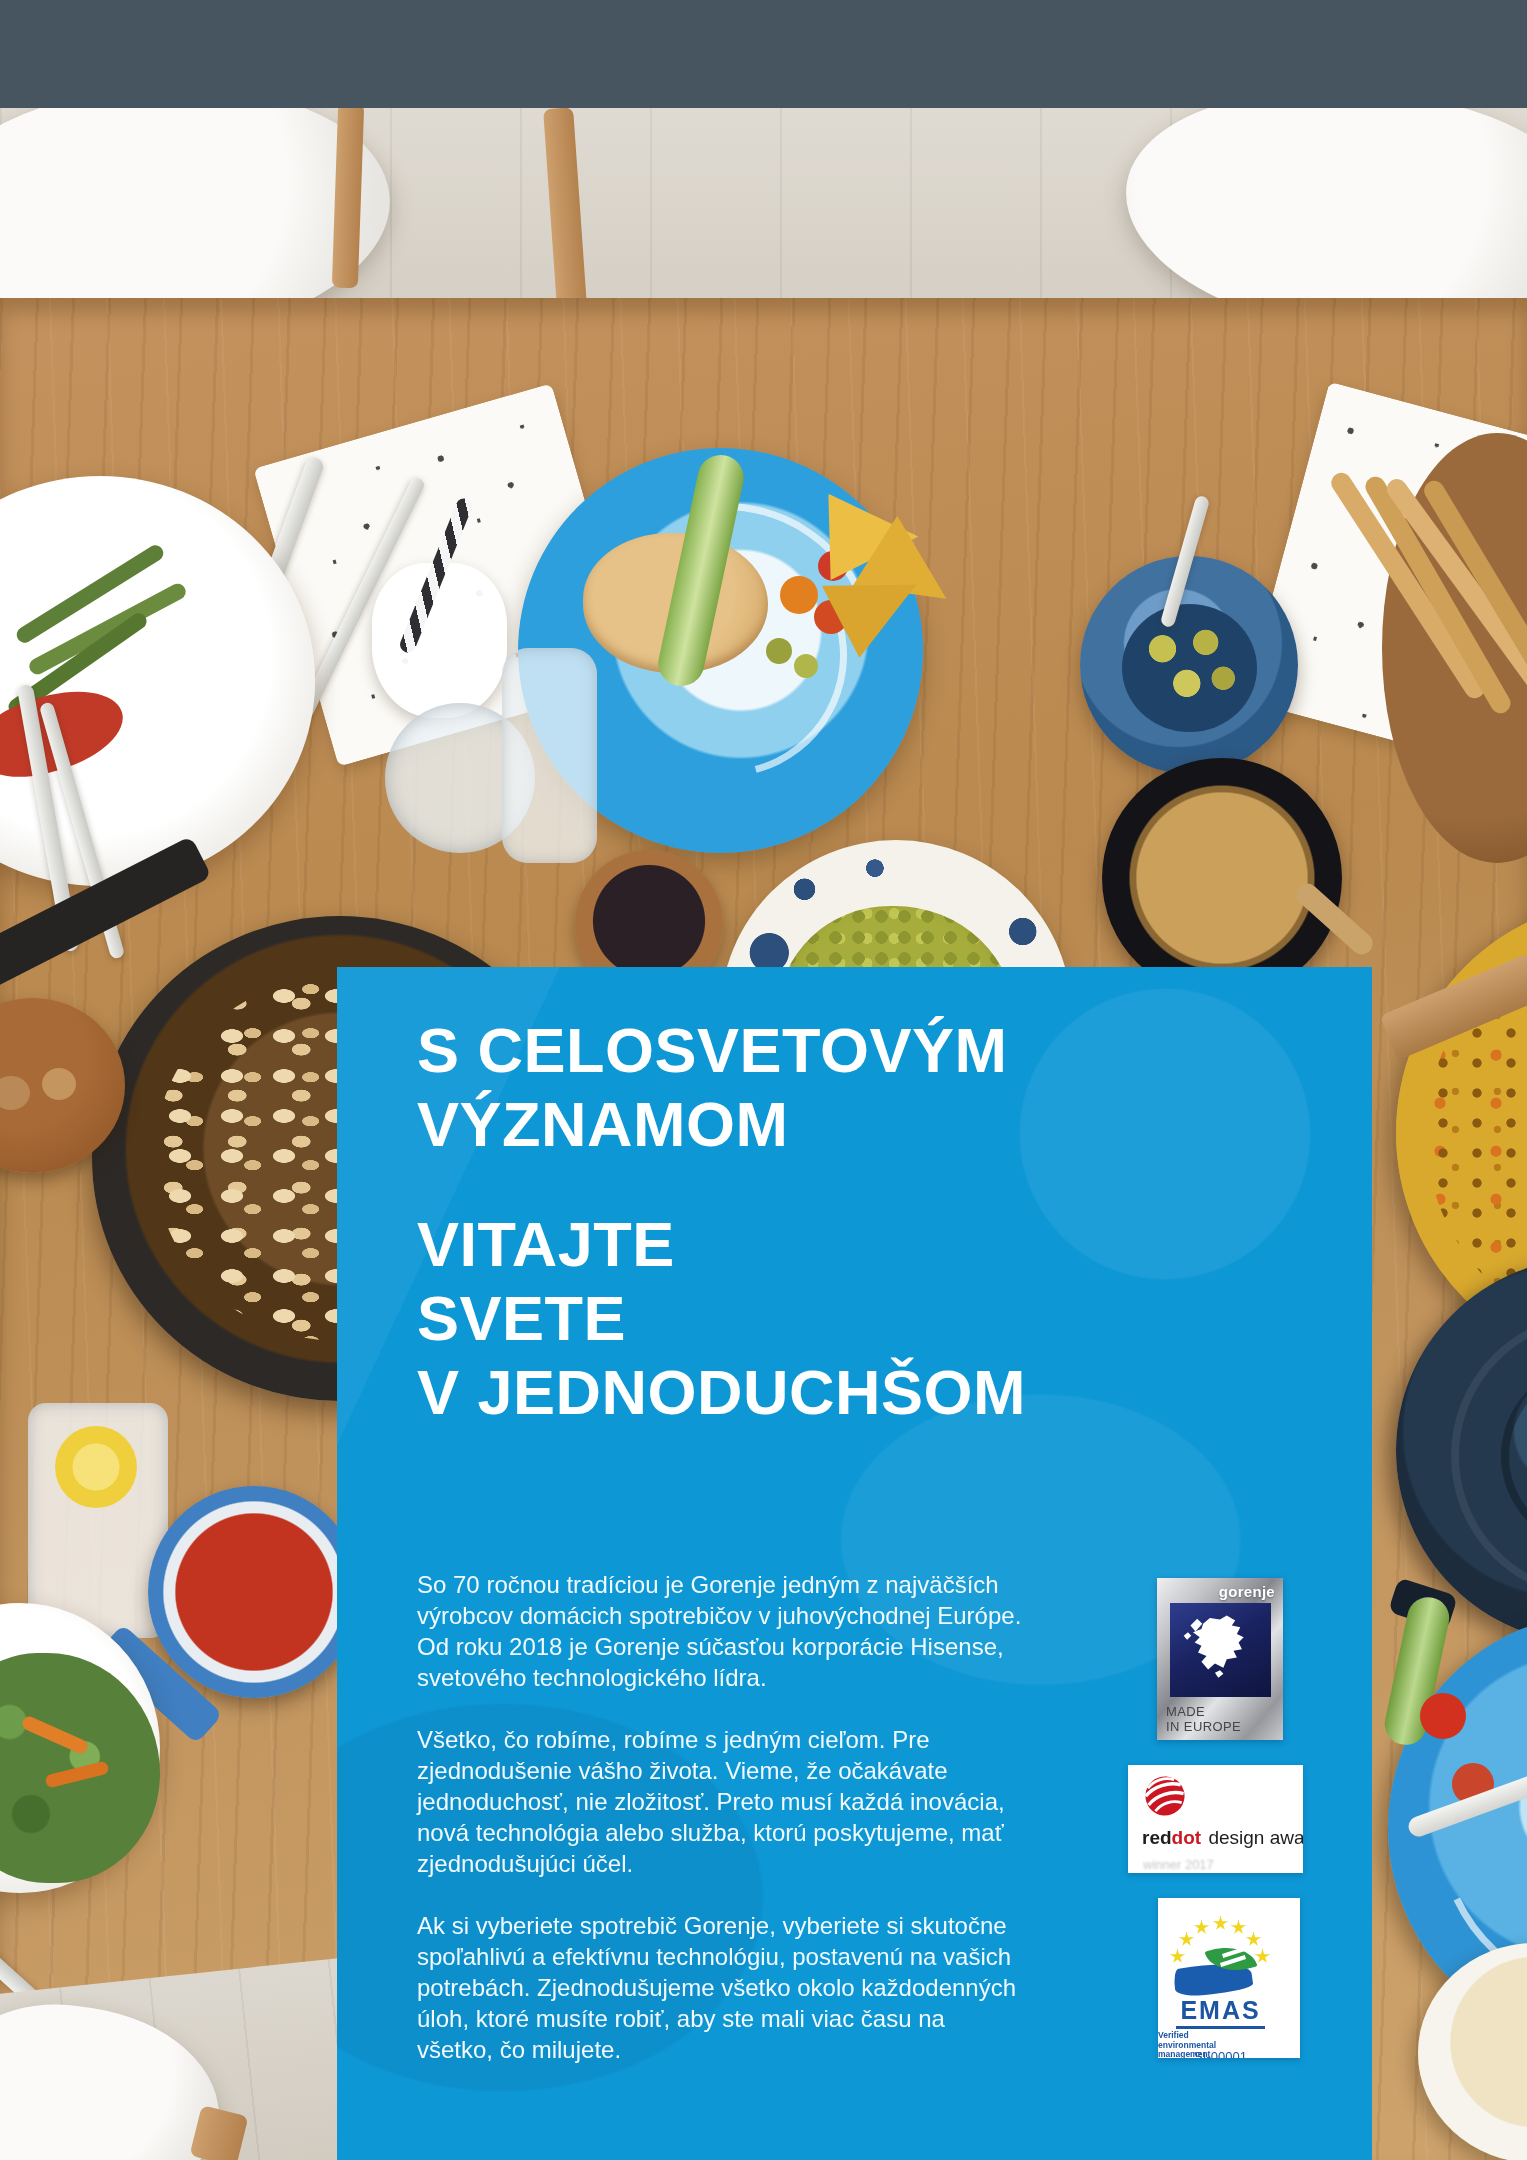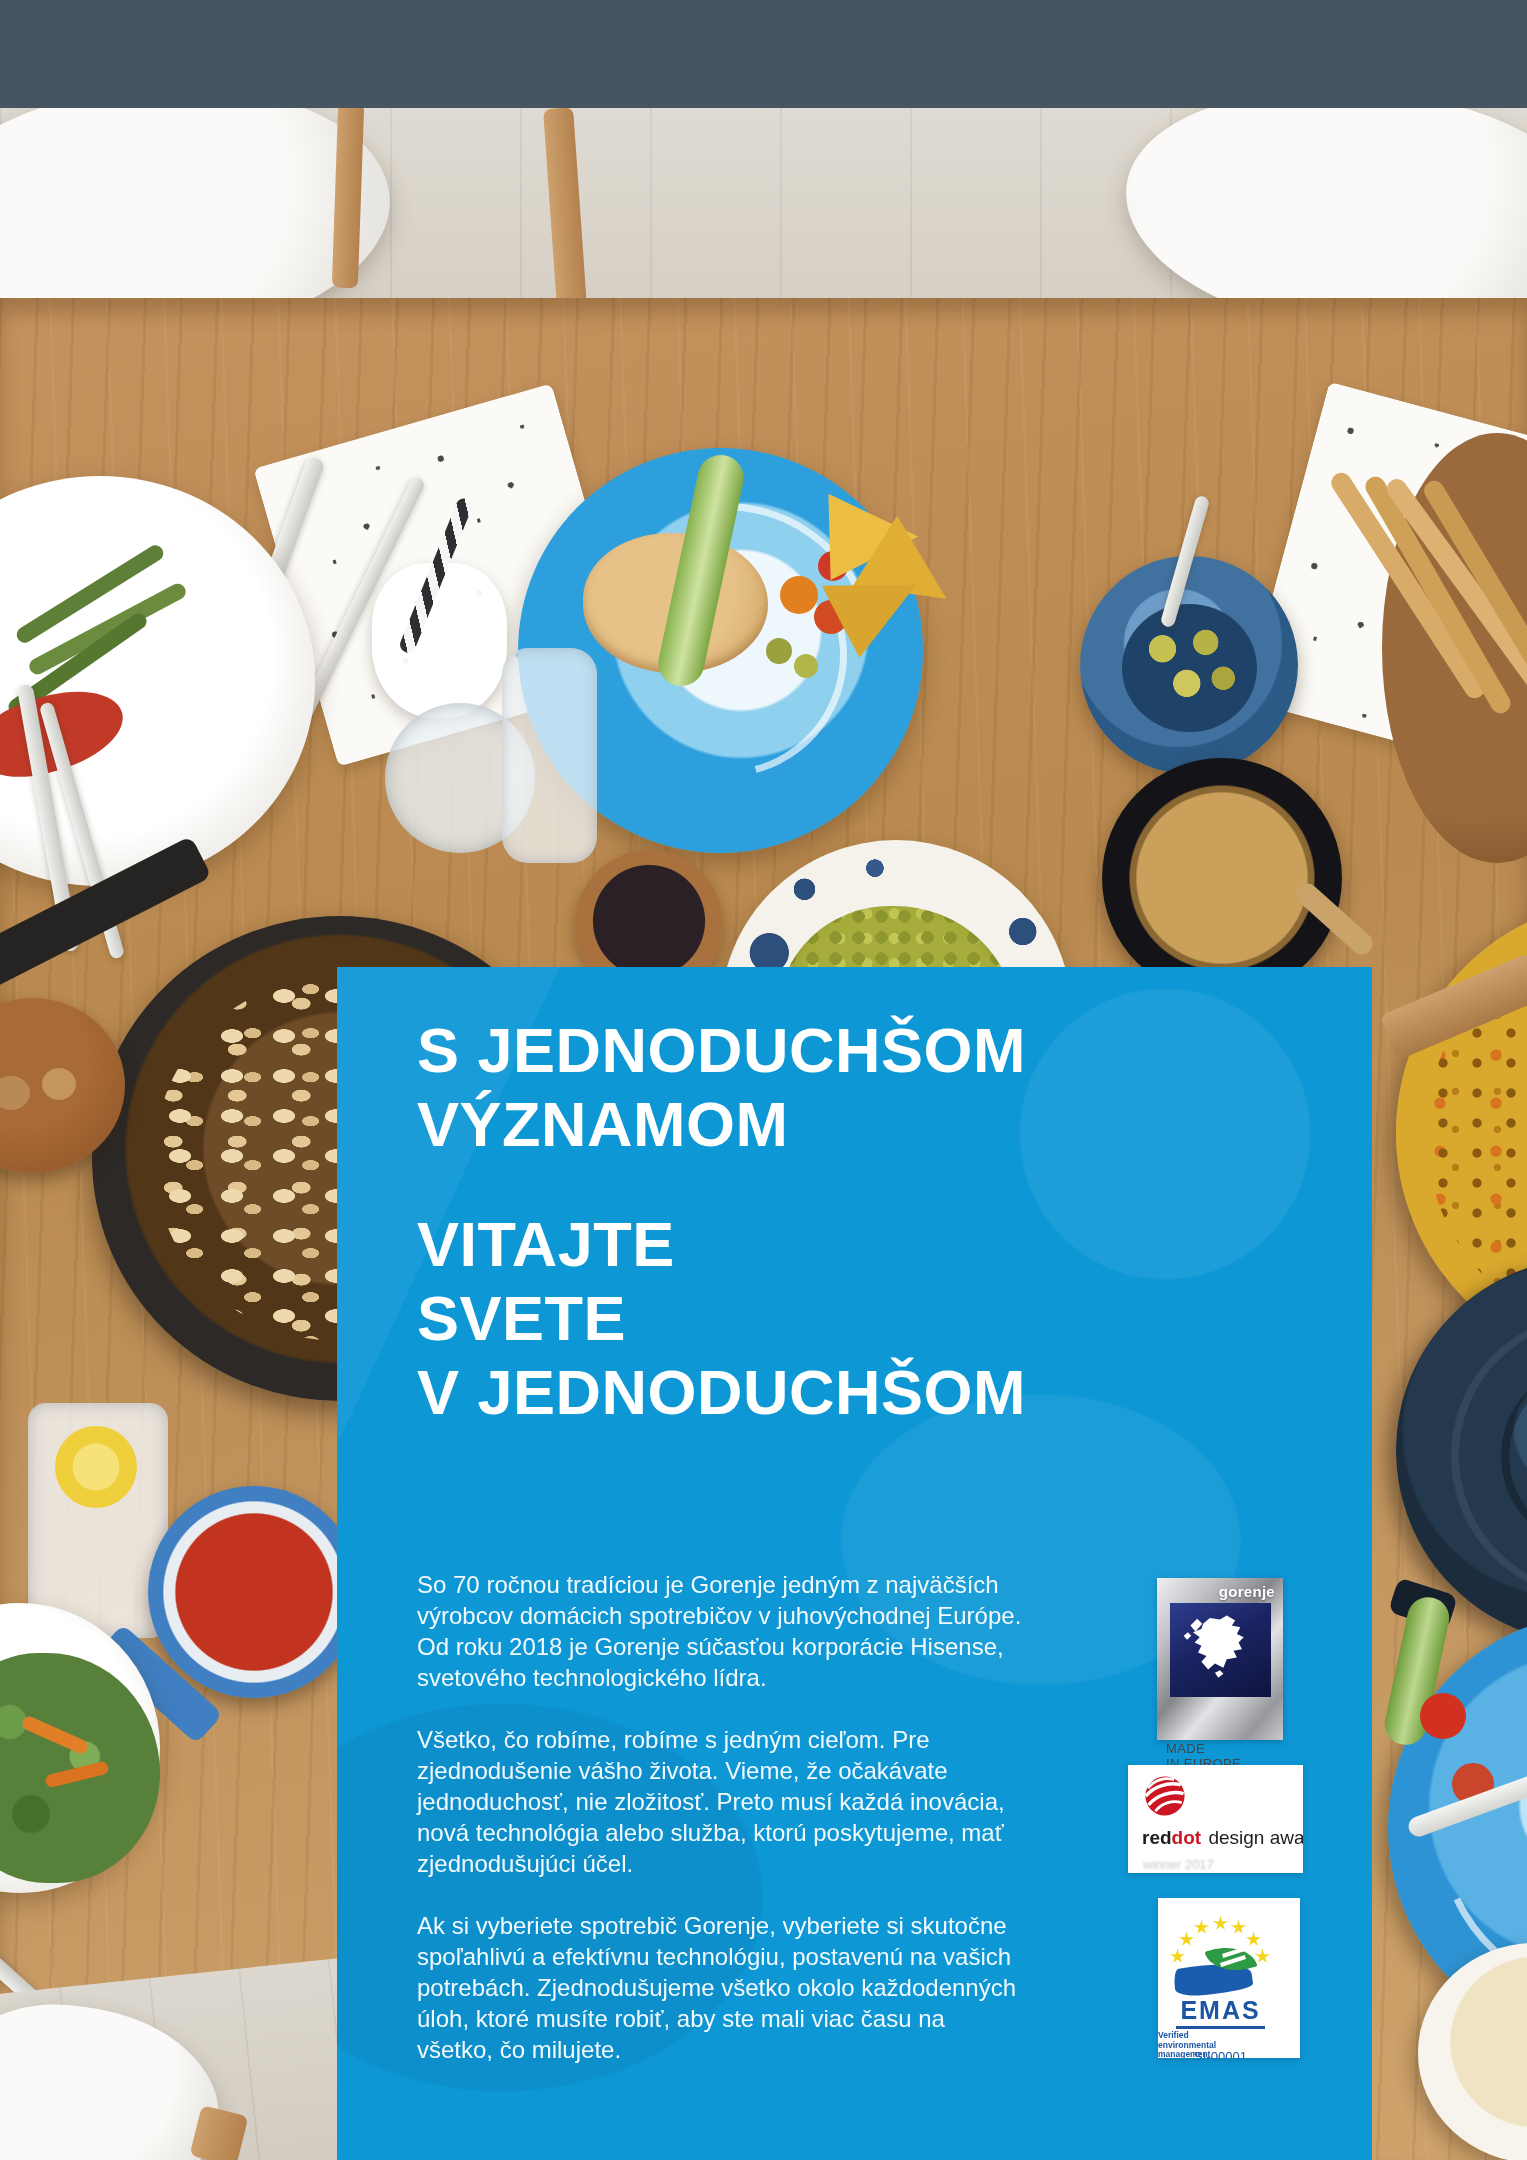--- a/index.html
+++ b/index.html
@@ -152,21 +152,21 @@
 
   <section style="position:absolute;left:337px;top:967px;width:1035px;height:1193px;background:#0d97d5;overflow:hidden;">
     <div style="position:absolute;inset:0;background:
         radial-gradient(circle 240px at 80% 14%, rgba(255,255,255,.07) 0 60%, transparent 61%),
         radial-gradient(ellipse 330px 240px at 68% 48%, rgba(255,255,255,.06) 0 60%, transparent 61%),
         radial-gradient(ellipse 430px 320px at 16% 78%, rgba(0,60,100,.09) 0 60%, transparent 61%),
         linear-gradient(115deg, rgba(255,255,255,.05) 0 14%, transparent 14%);"></div>
 
     <div style="position:absolute;left:80px;top:46px;width:700px;">
       <h1 style="margin:0;color:#ffffff;font-size:63px;line-height:74px;font-weight:700;letter-spacing:.5px;">
-        <span style="display:block;">S JEDNODUCHŠOM</span>
+        <span style="display:block;">S CELOSVETOVÝM</span>
         <span style="display:block;">VÝZNAMOM</span>
       </h1>
       <h2 style="margin:46px 0 0 0;color:#ffffff;font-size:63px;line-height:74px;font-weight:700;letter-spacing:.5px;">
         <span style="display:block;">VITAJTE</span>
         <span style="display:block;">SVETE</span>
         <span style="display:block;">V JEDNODUCHŠOM</span>
       </h2>
     </div>
 
     <div style="position:absolute;left:80px;top:602px;width:610px;color:#f2fafe;font-size:24px;line-height:31px;font-weight:400;">
@@ -178,21 +178,21 @@
     <div style="position:absolute;left:820px;top:611px;width:126px;height:162px;background:linear-gradient(130deg,#f0f0f2 0%,#c2c3c7 22%,#86878c 45%,#e2e3e5 62%,#97989d 85%,#c9cacd 100%);box-shadow:0 2px 6px rgba(0,40,70,.3);">
       <div style="text-align:right;padding:5px 8px 3px 0;color:#ffffff;font-size:15px;font-weight:700;letter-spacing:.3px;text-shadow:0 1px 2px rgba(60,60,70,.6);">gorenje</div>
       <div style="margin:0 auto;width:101px;height:94px;background:linear-gradient(150deg,#2e3d8f 0%,#1a2361 45%,#0f1540 100%);display:flex;align-items:center;justify-content:center;">
         <svg width="86" height="76" viewBox="0 0 100 90">
           <path fill="#ffffff" d="M30 14 L38 7 L50 9 L58 4 L68 10 L64 16 L74 18 L70 26 L78 30 L72 36 L76 44 L66 46 L70 54 L58 56 L54 66 L44 61 L36 68 L28 59 L34 52 L24 48 L28 40 L20 36 L26 30 L18 24 L28 20 Z"></path>
           <path fill="#ffffff" d="M15 16 l8 -8 6 6 -8 9 Z"></path>
           <path fill="#ffffff" d="M7 28 l5 -4 4 4 -5 5 Z"></path>
           <path fill="#ffffff" d="M44 72 l6 -3 4 4 -6 5 Z"></path>
         </svg>
       </div>
-      <div style="padding:7px 18px 0 9px;color:#44454a;font-size:13px;line-height:15px;letter-spacing:.4px;margin-top:37px;">
+      <div style="padding:7px 18px 0 9px;color:#44454a;font-size:13px;line-height:15px;letter-spacing:.4px;">
         <div>MADE</div>
         <div>IN EUROPE</div>
       </div>
     </div>
 
     <div style="position:absolute;left:791px;top:798px;width:175px;height:108px;background:#ffffff;overflow:hidden;box-shadow:0 2px 6px rgba(0,40,70,.25);">
       <svg width="46" height="46" viewBox="0 0 40 40" style="position:absolute;left:14px;top:8px;transform:rotate(-18deg);">
         <circle cx="20" cy="20" r="17" fill="#cc1722"></circle>
         <path d="M4 15 C13 9,27 9,36 15" stroke="#ffffff" stroke-width="3" fill="none"></path>
         <path d="M4 23 C13 17,27 17,36 23" stroke="#ffffff" stroke-width="3" fill="none"></path>

